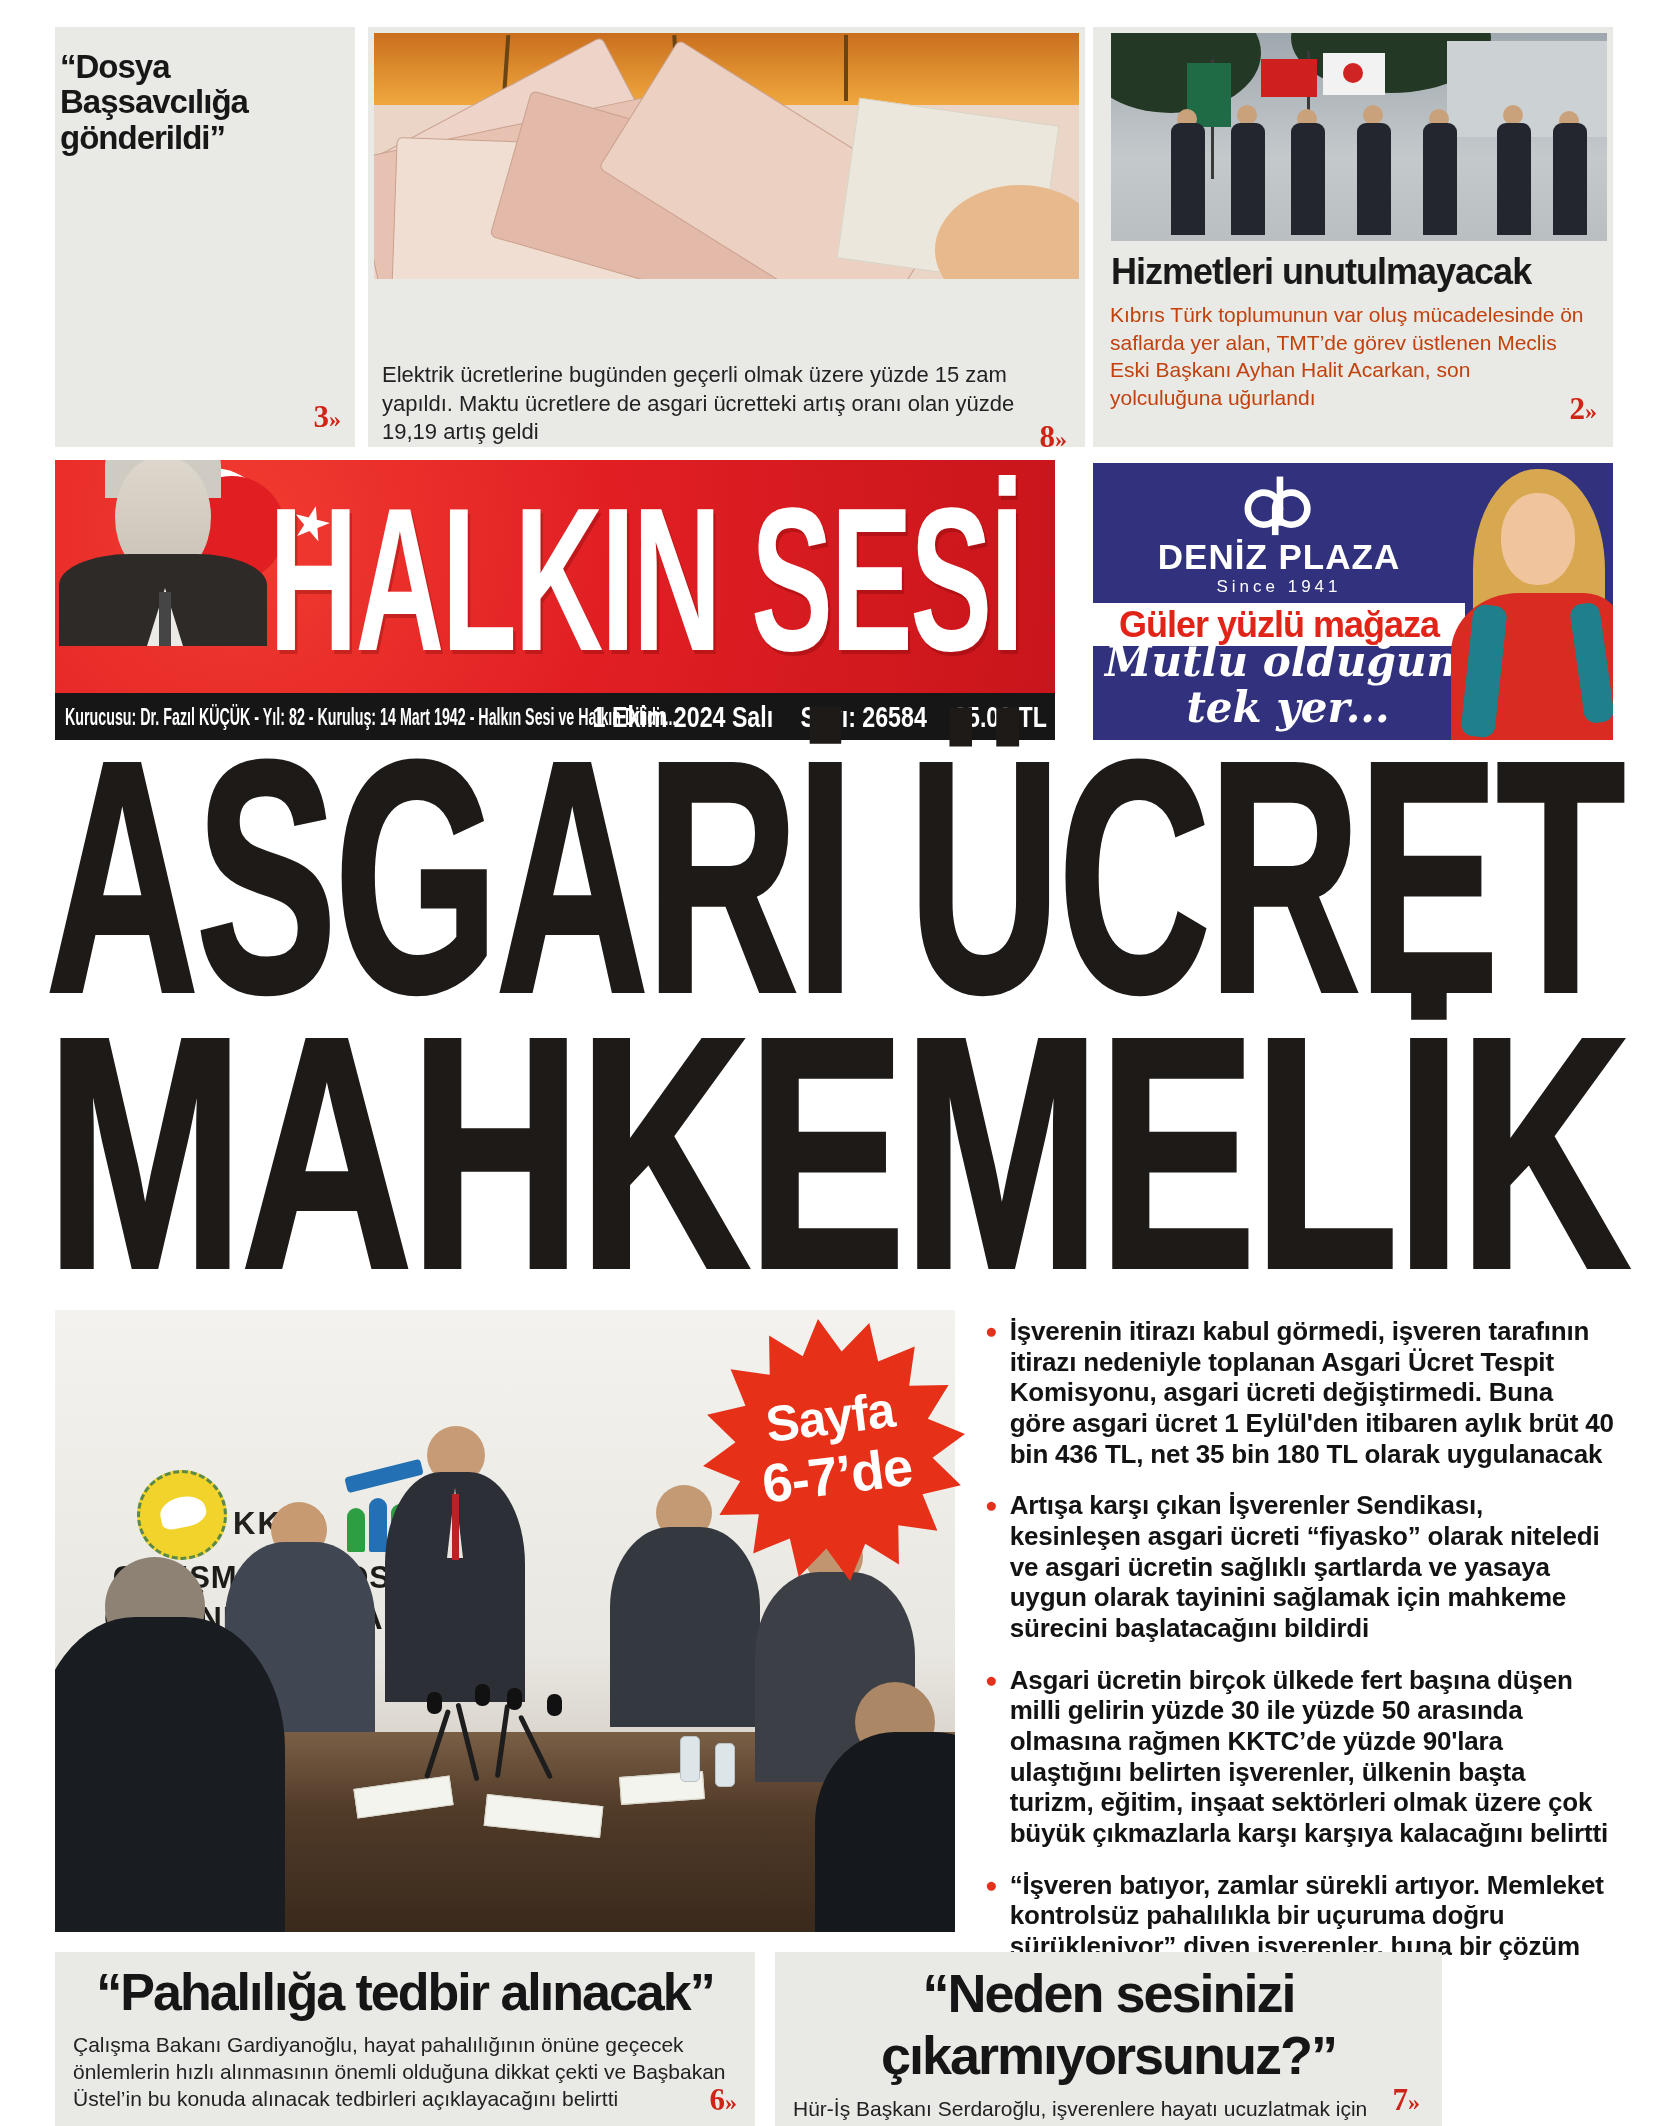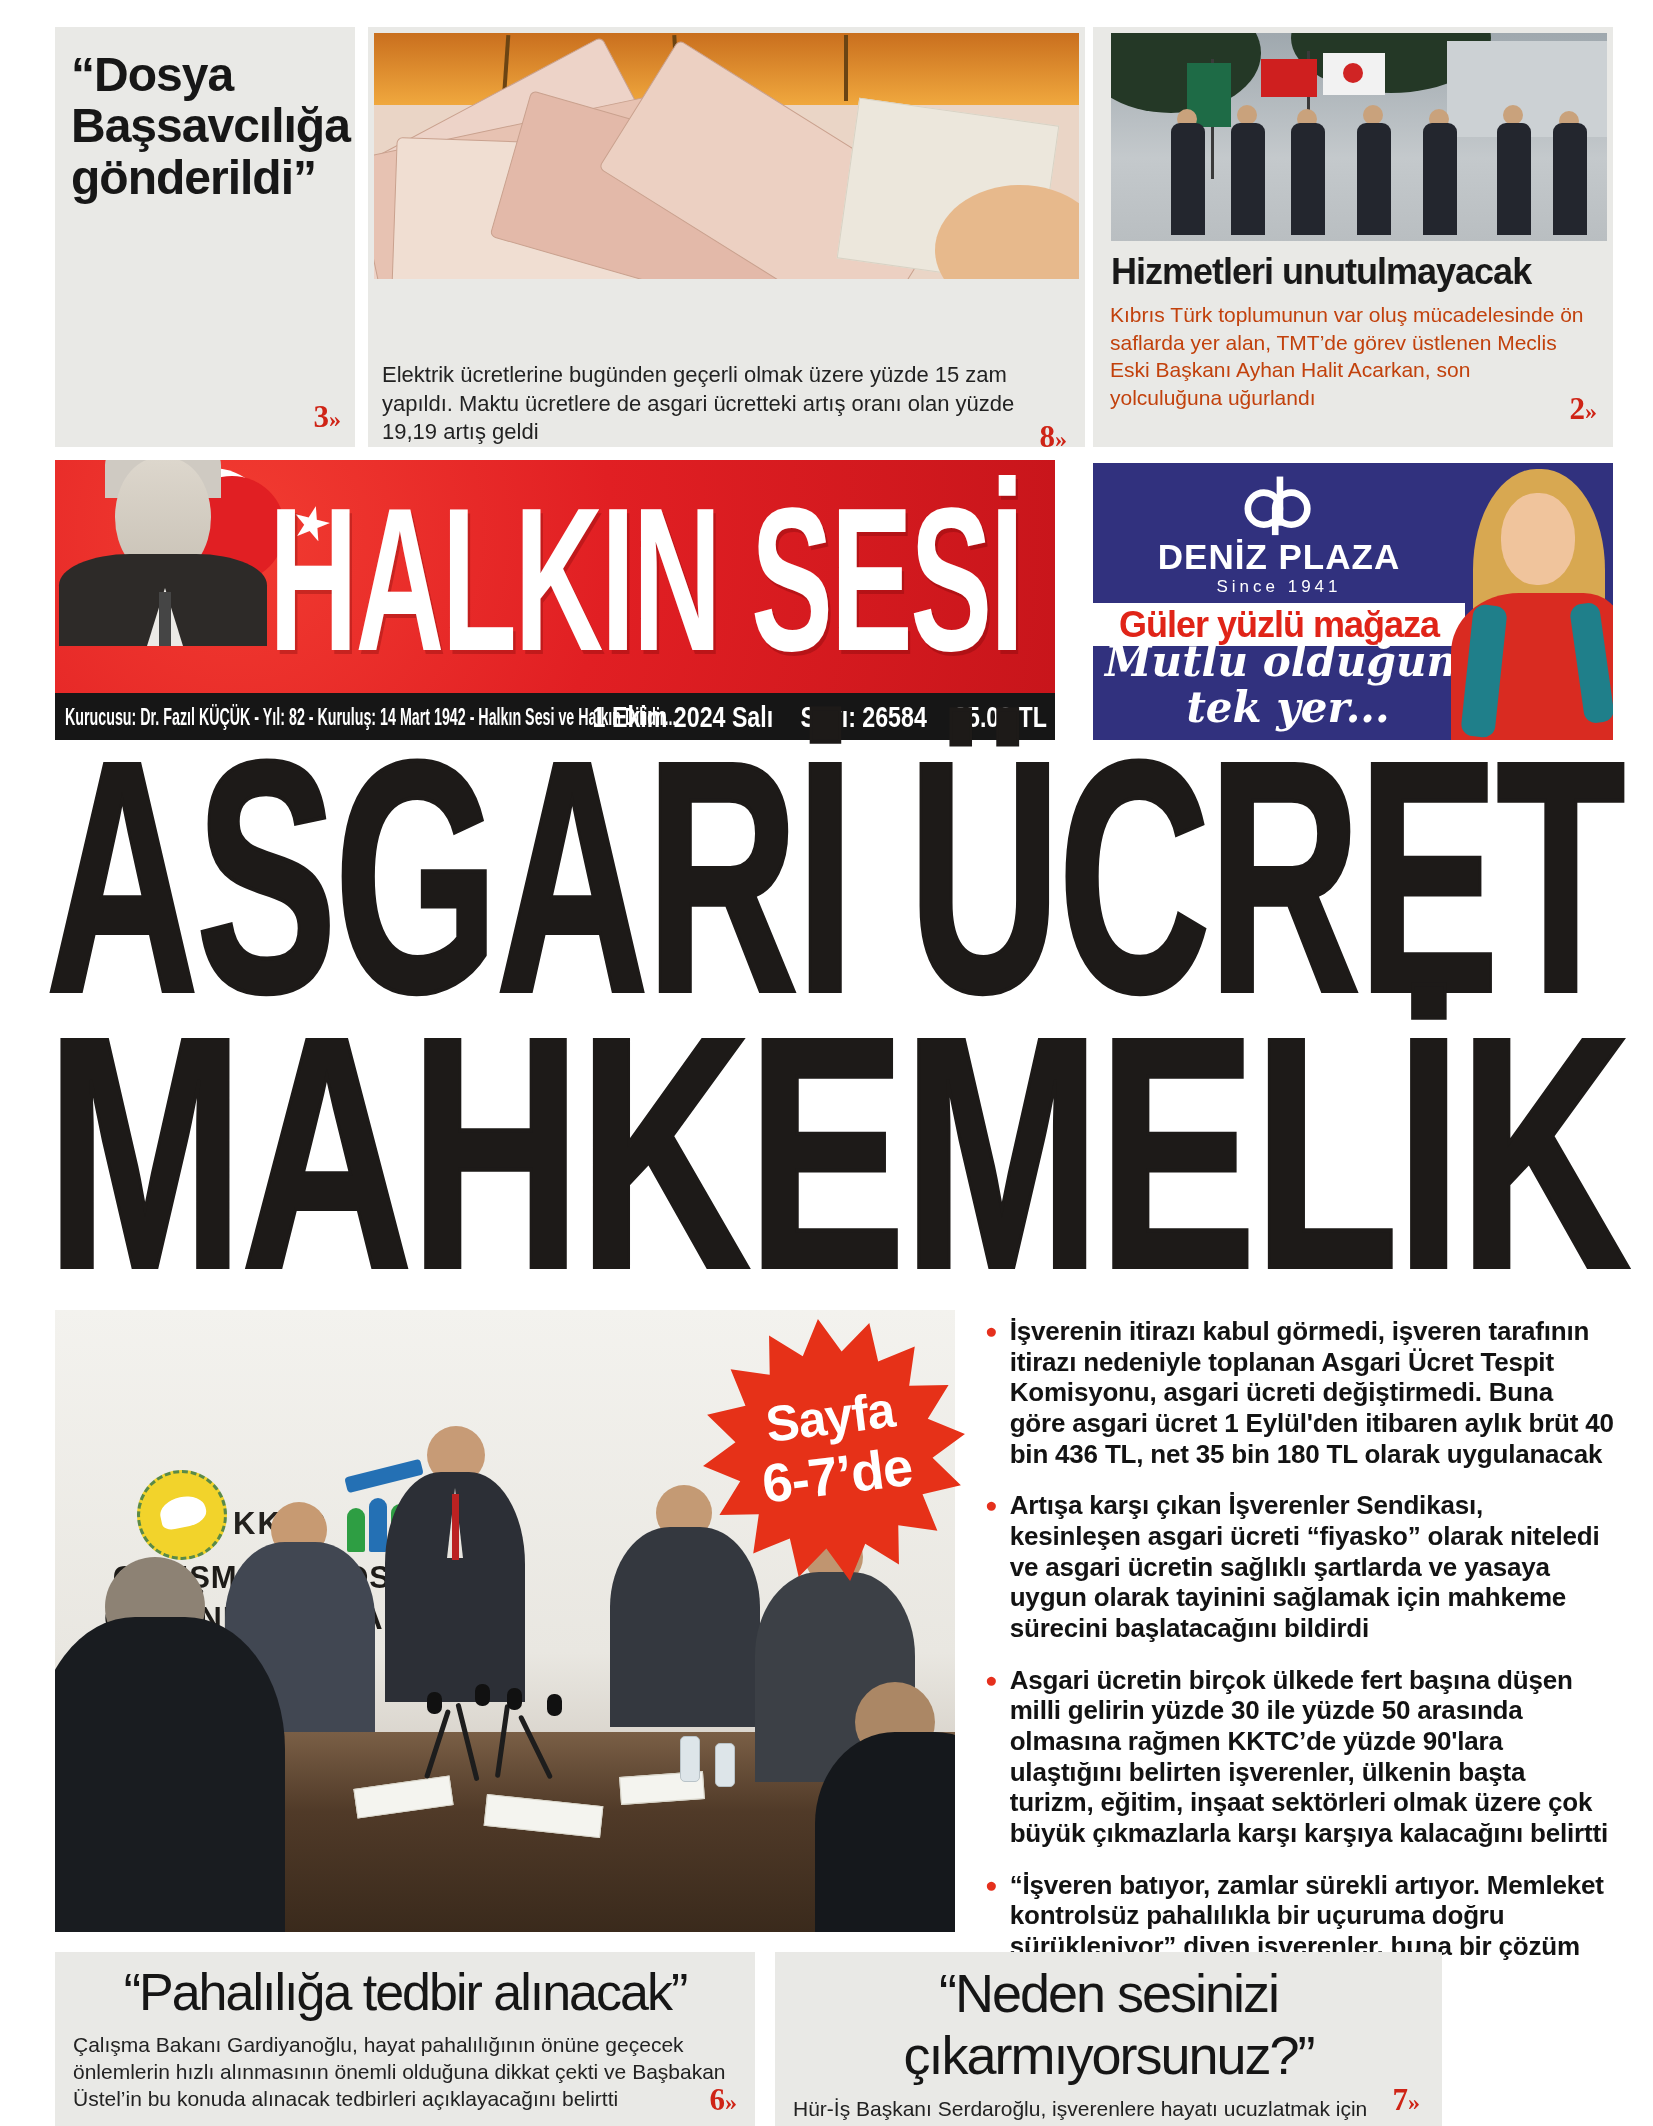--- a/index.html
+++ b/index.html
@@ -2,21 +2,21 @@
 <html><head>
 <meta charset="utf-8">
 <style>
   html,body{margin:0;padding:0;background:#fff}
   .page{position:relative;width:1653px;height:2126px;background:#fff;
         font-family:"Liberation Sans",sans-serif;overflow:hidden}
   .abs{position:absolute}
   .gbox{position:absolute;background:#e9e9e6}
   
   #b1{left:55px;top:27px;width:300px;height:420px}
-  .b1-title{margin:22px 16px 0;font-size:48px;font-weight:700;line-height:1.07;letter-spacing:-1px;color:#171717}
+  .b1-title{margin:22px 5px 0;font-size:33px;font-weight:700;line-height:1.07;letter-spacing:-1px;color:#171717}
   .b1-body{margin:26px 16px 0;font-size:22px;line-height:1.33;color:#222}
   #b2{left:368px;top:27px;width:717px;height:420px}
   .b2-head{position:absolute;left:12px;top:254px;font-size:59px;font-weight:800;letter-spacing:-2px;color:#191919}
   .b2-body{position:absolute;left:14px;top:334px;width:660px;font-size:22px;line-height:1.3;color:#222}
   #b3{left:1093px;top:27px;width:520px;height:420px}
   .b3-head{position:absolute;left:18px;top:224px;font-size:36px;font-weight:800;letter-spacing:-1px;color:#191919}
   .b3-body{position:absolute;left:17px;top:274px;width:478px;font-size:21px;line-height:1.32;color:#c2410c}
   .pageref{position:absolute;white-space:nowrap}
   .pnum{font-family:"Liberation Serif",serif;font-weight:700;font-size:31px;color:#cf2416}
   .parrow{font-family:"Liberation Serif",serif;font-weight:700;font-size:24px;color:#cf2416}
@@ -98,21 +98,21 @@
   .burst-t1{top:72px;font-size:50px}
   .burst-t2{top:128px;font-size:54px}
   
   #bullets{left:985px;top:1316px;width:630px}
   .bullet{display:flex;gap:12px;margin-bottom:21px}
   .dot{color:#e5301d;font-size:21px;line-height:1.4;flex:0 0 auto}
   .btext{font-size:26px;font-weight:700;line-height:1.18;letter-spacing:-0.2px;color:#131313}
   
   #c1{left:55px;top:1952px;width:700px;height:174px}
   #c2{left:775px;top:1952px;width:667px;height:174px}
-  .c-title{margin-top:10px;text-align:center;font-size:52px;font-weight:400;letter-spacing:-2px;color:#161616}
+  .c-title{margin-top:10px;text-align:center;font-size:52px;font-weight:700;letter-spacing:-2px;color:#161616}
   #c2 .c-title{font-size:54px}
   .c-body{margin:10px 18px 0;font-size:21px;line-height:1.28;color:#222}
 </style>
 </head>
 <body>
 
 <div class="page">
 
   <div class="gbox" id="b1">
     <div class="b1-title">“Dosya Başsavcılığa gönderildi”</div>

